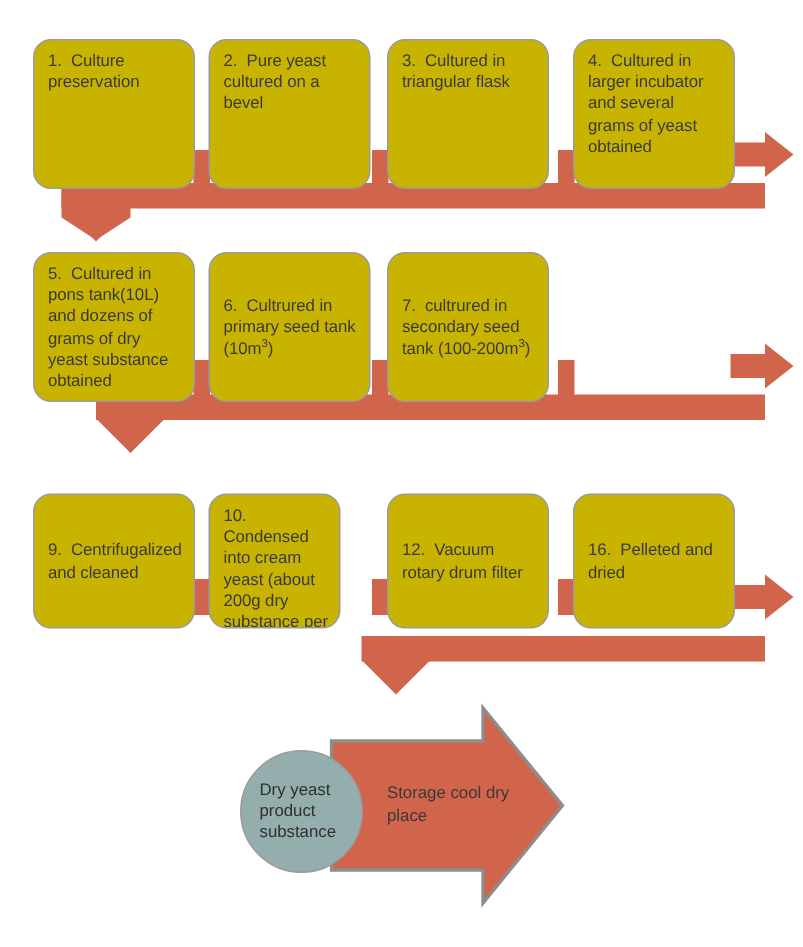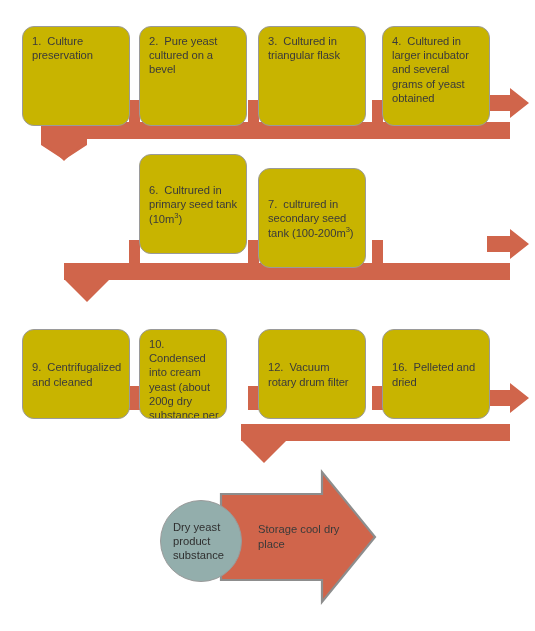--- a/index.html
+++ b/index.html
@@ -121,22 +121,25 @@
   </div>
 
   <div class="box" style="left:258px; top:26px; width:108px; height:100px;">
     <span class="txt"><span>3.</span>&nbsp; <span>Cultured in triangular flask</span></span>
   </div>
 
   <div class="box" style="left:382px; top:26px; width:108px; height:100px;">
     <span class="txt"><span>4.</span>&nbsp; <span>Cultured in larger incubator and several grams of yeast obtained</span></span>
   </div>
 
+  <div class="box" style="left:22px; top:168px; width:108px; height:100px;">
+    <span class="txt"><span>5.</span>&nbsp; <span>Cultured in pons tank(10L) and dozens of grams of dry yeast substance obtained</span></span>
+  </div>
 
-  <div class="box vcenter" style="left:139px; top:154px; width:108px; height:100px;">
+  <div class="box vcenter" style="left:139px; top:168px; width:108px; height:100px;">
     <span class="txt"><span>6.</span>&nbsp; <span>Cultrured in primary seed tank (10m</span><sup>3</sup><span>)</span></span>
   </div>
 
   <div class="box vcenter" style="left:258px; top:168px; width:108px; height:100px;">
     <span class="txt"><span>7.</span>&nbsp; <span>cultrured in secondary seed tank (100-200m</span><sup>3</sup><span>)</span></span>
   </div>
 
 
   <div class="box vcenter" style="left:22px; top:329px; width:108px; height:90px;justify-content:flex-end;">
     <span class="txt"><span>9.</span>&nbsp; <span>Centrifugalized and cleaned</span></span>

